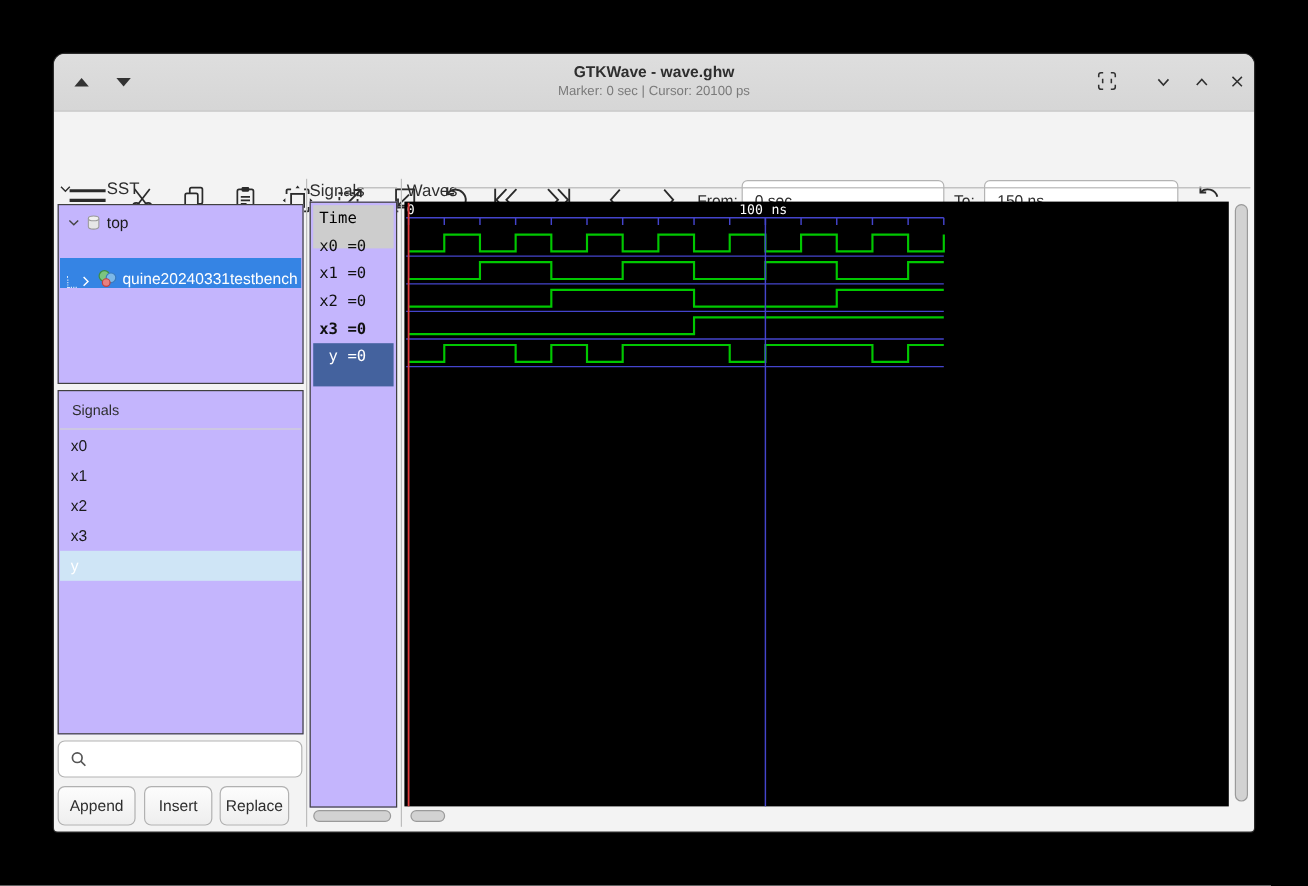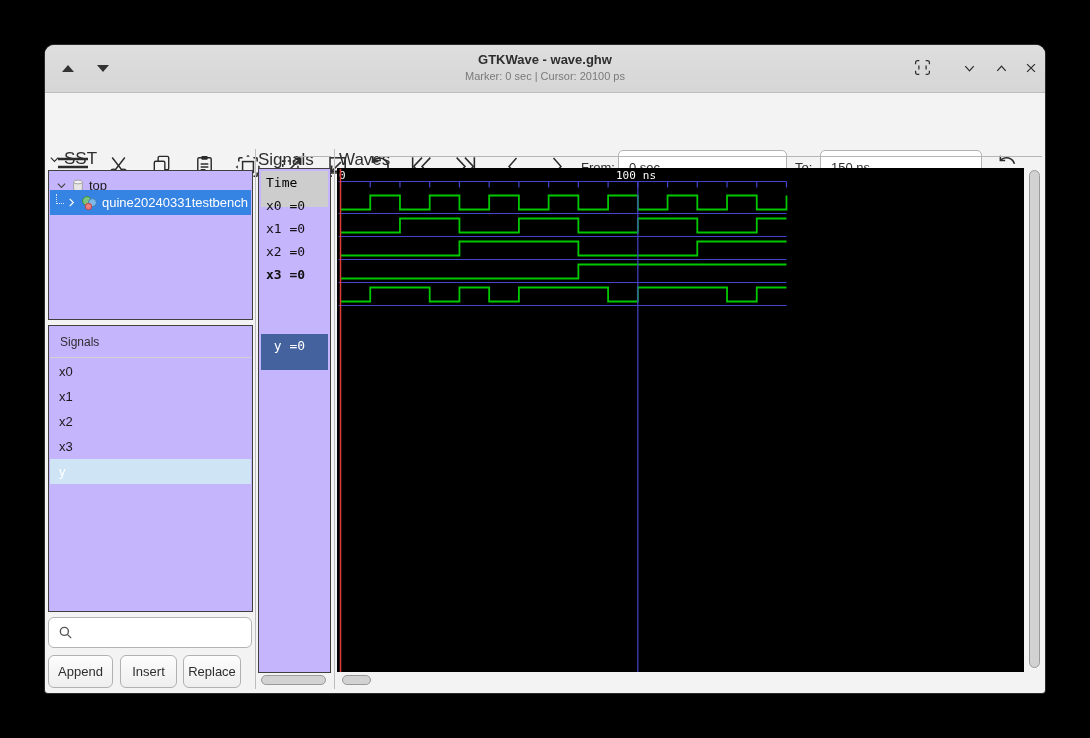--- a/index.html
+++ b/index.html
@@ -18,21 +18,21 @@
   .tri-up{border-bottom:7px solid #333;}
   .tri-down{border-top:7px solid #333;}
   
   .toolbar{position:absolute;left:0;top:47px;width:100%;height:56px;}
   .tool{position:absolute;top:62px;display:flex;align-items:center;justify-content:center;}
   .tool svg{display:block;}
   .tlabel{position:absolute;top:68px;font-size:13px;color:#2e2e2e;}
   .tinput{position:absolute;top:58px;height:35px;background:#fff;border:1px solid #b3b3b3;border-radius:5px;
           font-size:13px;color:#2e2e2e;padding:0 10px;box-sizing:border-box;font-family:"Liberation Sans",sans-serif;outline:none;}
   
-  .panel-label{position:absolute;font-size:17px;color:#2e2e2e;}
+  .panel-label{position:absolute;font-size:14px;color:#2e2e2e;gap:25px;}
   .whitebox{position:absolute;background:#c4b5fd;border:1px solid #404040;box-sizing:border-box;}
   .frame-rule{position:absolute;height:1px;background:#b6b6b6;}
   
   .tree-row{position:absolute;left:1px;right:1px;height:25px;display:flex;align-items:center;font-size:13px;color:#1a1a1a;}
   .tree-row.selected{background:#3584e4;color:#fff;}
   .tree-row .lbl{white-space:nowrap;overflow:hidden;}
   .mini{display:inline-block;margin-right:4px;flex:none;}
   .connector{width:7px;height:9px;border-left:1px dotted rgba(255,255,255,.8);border-bottom:1px dotted rgba(255,255,255,.8);
              margin:-8px 2px 0 6px;flex:none;}
   
@@ -203,21 +203,21 @@
     <div class="tree-row" style="top:2px;padding-left:6px;">
       <svg class="mini" width="11" height="11" viewBox="0 0 12 12" fill="none" stroke="#444" stroke-width="1.3">
           <polyline points="2,4 6,8 10,4"></polyline>
         </svg>
       <svg class="mini" width="14" height="15" viewBox="0 0 16 16">
         <path d="M3 4 v8 a5 2.2 0 0 0 10 0 V4" fill="#e6e6e6" stroke="#9a9a9a"></path>
         <ellipse cx="8" cy="4" rx="5" ry="2.2" fill="#f0f0f0" stroke="#9a9a9a"></ellipse>
       </svg>
       <span class="lbl">top</span>
     </div>
-    <div class="tree-row selected" style="top:19px;">
+    <div class="tree-row selected" style="top:44px;align-items:flex-end;">
       <div class="connector"></div>
       <svg class="mini" width="11" height="11" viewBox="0 0 12 12" fill="none" stroke="#fff" stroke-width="1.3">
           <polyline points="4,2 8,6 4,10"></polyline>
         </svg>
       <svg class="mini" width="17" height="16" viewBox="0 0 17 16">
         <circle cx="6" cy="6" r="4.4" fill="#7cc47f" stroke="#3e8e41" stroke-width="1"></circle>
         <circle cx="11.5" cy="7.5" r="4" fill="#7db8e8" stroke="#3a7abd" stroke-width="1"></circle>
         <circle cx="7.5" cy="11.5" r="3.2" fill="#e88080" stroke="#c04040" stroke-width="1"></circle>
       </svg>
       <span class="lbl">quine20240331testbench</span>
@@ -248,21 +248,21 @@
   <div class="vsplit" style="left:289px;top:104px;height:540px;"></div>
 
   <div class="panel-label" style="left:213px;top:105px;">Signals</div>
   <div class="frame-rule" style="left:253px;top:111px;width:33px;"></div>
   <div class="whitebox" style="left:213px;top:123px;width:73px;height:505px;">
     <div class="mid-row mono header" style="top:2px;">Time</div>
     <div class="mid-row mono" style="top:25px;">x0 =0</div>
     <div class="mid-row mono" style="top:48px;">x1 =0</div>
     <div class="mid-row mono" style="top:71px;">x2 =0</div>
     <div class="mid-row mono" style="top:94px;font-weight:bold;">x3 =0</div>
-    <div class="mid-row mono selected" style="top:117px;margin-top:48px;"> y =0</div>
+    <div class="mid-row mono selected" style="top:117px;"> y =0</div>
   </div>
   <div class="thumb" style="left:216px;top:630px;width:65px;height:10px;"></div>
 
   <div class="panel-label" style="left:294px;top:105px;">Waves</div>
   <div class="frame-rule" style="left:333px;top:111px;width:664px;"></div>
   <div class="wavecanvas" style="left:292px;top:123px;width:687px;height:504px;">
     <svg id="wave-svg" width="687" height="504">
         <line x1="1.5" y1="13.5" x2="449.5" y2="13.5" stroke="#4444cc" stroke-width="1.2"></line>
         <line x1="3.5" y1="13.5" x2="3.5" y2="19.5" stroke="#4444cc" stroke-width="1.2"></line>
         <line x1="33.233333333333334" y1="13.5" x2="33.233333333333334" y2="19.5" stroke="#4444cc" stroke-width="1.2"></line>

